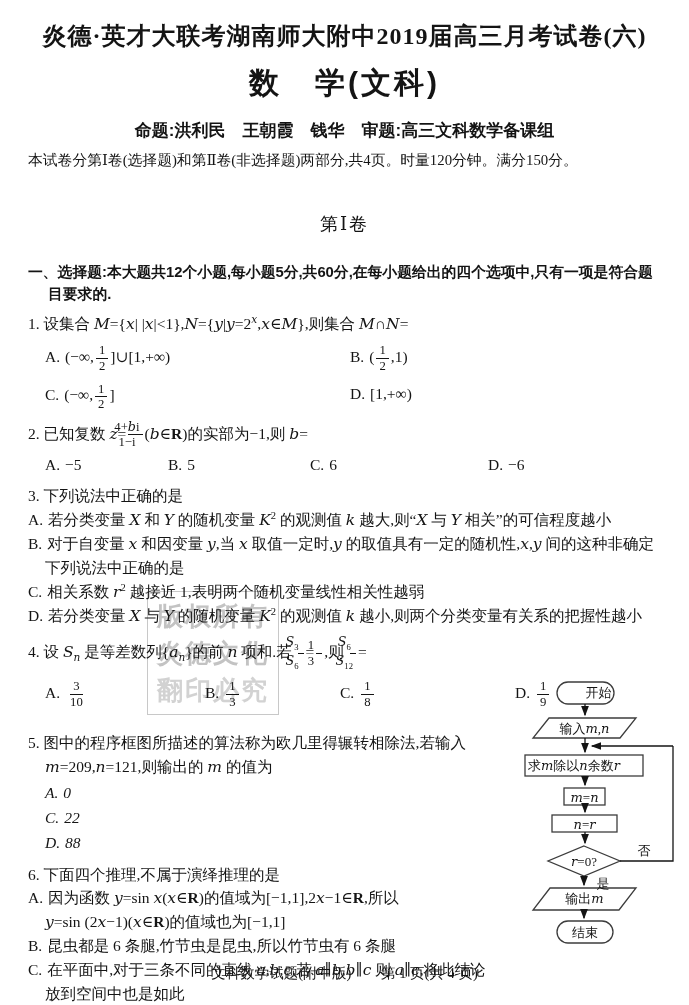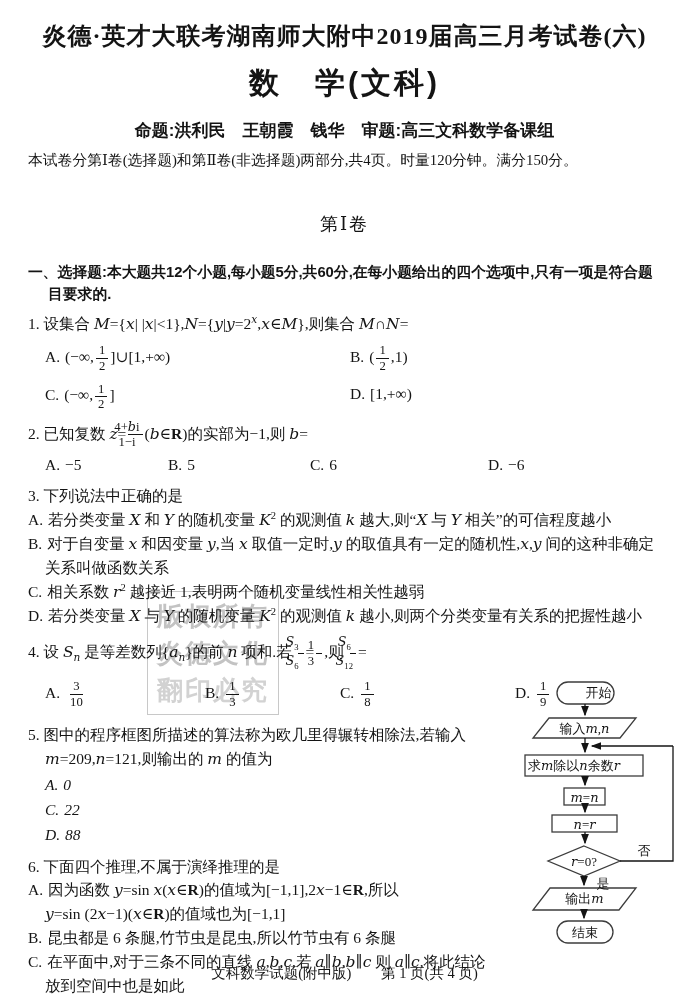--- a/index.html
+++ b/index.html
@@ -111,21 +111,21 @@
         <span class="opt o2"><span class="olab">B.</span><span>5</span></span>
         <span class="opt o3"><span class="olab">C.</span><span>6</span></span>
         <span class="opt"><span class="olab">D.</span><span>−6</span></span>
       </div>
     </div>
 
     <div class="q">
       <div class="stem">3. 下列说法中正确的是</div>
       <div class="optline"><span class="olab">A.</span><span>若分类变量 <i>X</i> 和 <i>Y</i> 的随机变量 <i>K</i><sup>2</sup> 的观测值 <i>k</i> 越大,则“<i>X</i> 与 <i>Y</i> 相关”的可信程度越小</span></div>
       <div class="optline"><span class="olab">B.</span><span>对于自变量 <i>x</i> 和因变量 <i>y</i>,当 <i>x</i> 取值一定时,<i>y</i> 的取值具有一定的随机性,<i>x</i>,<i>y</i> 间的这种非确定</span></div>
-      <div class="optline2"><span>关系叫做函数关系</span></div>
+      <div class="optline2"><span>下列说法中正确的是</span></div>
       <div class="optline"><span class="olab">C.</span><span>相关系数 <i>r</i><sup>2</sup> 越接近 1,表明两个随机变量线性相关性越弱</span></div>
       <div class="optline"><span class="olab">D.</span><span>若分类变量 <i>X</i> 与 <i>Y</i> 的随机变量 <i>K</i><sup>2</sup> 的观测值 <i>k</i> 越小,则两个分类变量有关系的把握性越小</span></div>
     </div>
 
     <div class="q" style="margin-top:7px;">
       <div class="stem">4. 设 <i>S</i><sub><i>n</i></sub> 是等差数列{<i>a</i><sub><i>n</i></sub>}的前 <i>n</i> 项和.若 <span class="frac">
             <span class="num"><i>S</i><sub>3</sub></span>
             <span class="den"><i>S</i><sub>6</sub></span>
           </span>=<span class="frac">
             <span class="num">1</span>
@@ -147,21 +147,21 @@
                 <span class="num">1</span>
                 <span class="den">8</span>
               </span></span></span>
         <span class="opt"><span class="olab">D.</span><span><span class="frac">
                 <span class="num">1</span>
                 <span class="den">9</span>
               </span></span></span>
       </div>
     </div>
 
-    <div class="q narrow" style="margin-top:14px;">
+    <div class="q narrow" style="margin-top:22px;">
       <div class="stem">5. 图中的程序框图所描述的算法称为欧几里得辗转相除法,若输入</div>
       <div class="stem-cont"><i>m</i>=209,<i>n</i>=121,则输出的 <i>m</i> 的值为</div>
       <div class="opts optlist">
         <span class="opt"><span class="olab">A.</span><span>0</span></span>
         <span class="opt"><span class="olab">C.</span><span>22</span></span>
         <span class="opt"><span class="olab">D.</span><span>88</span></span>
       </div>
     </div>
 
     <div class="q narrow">

